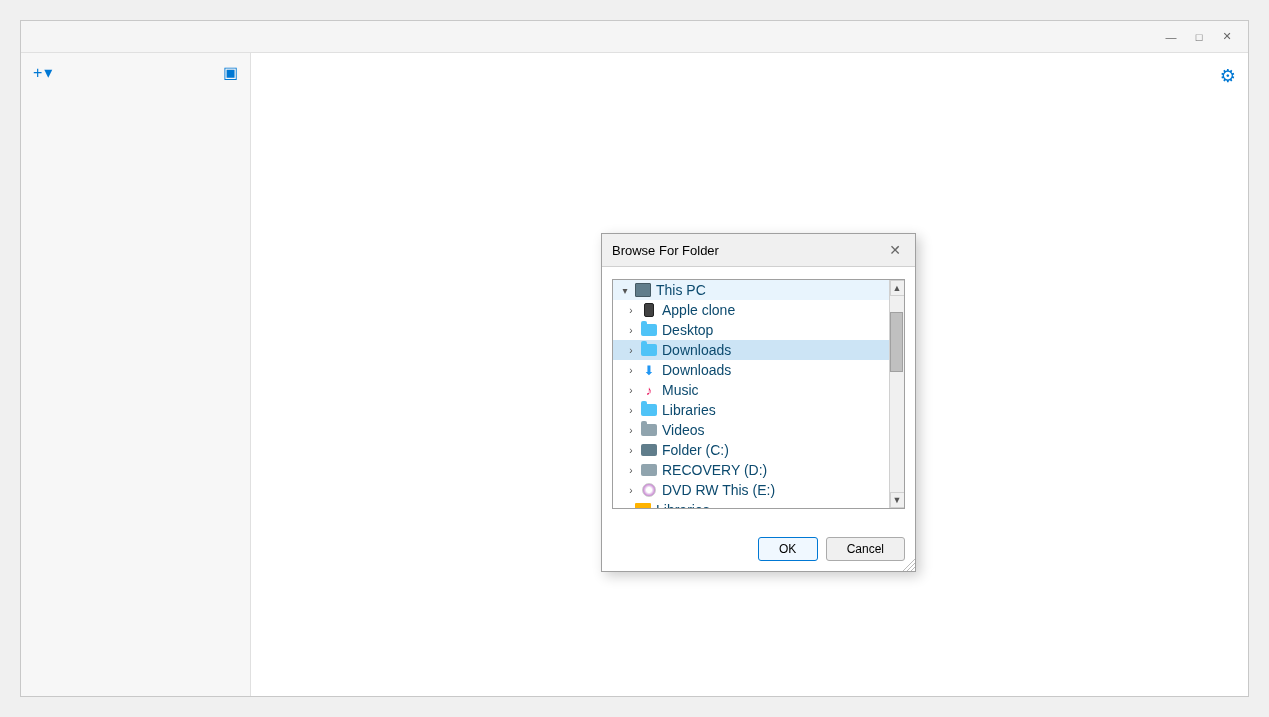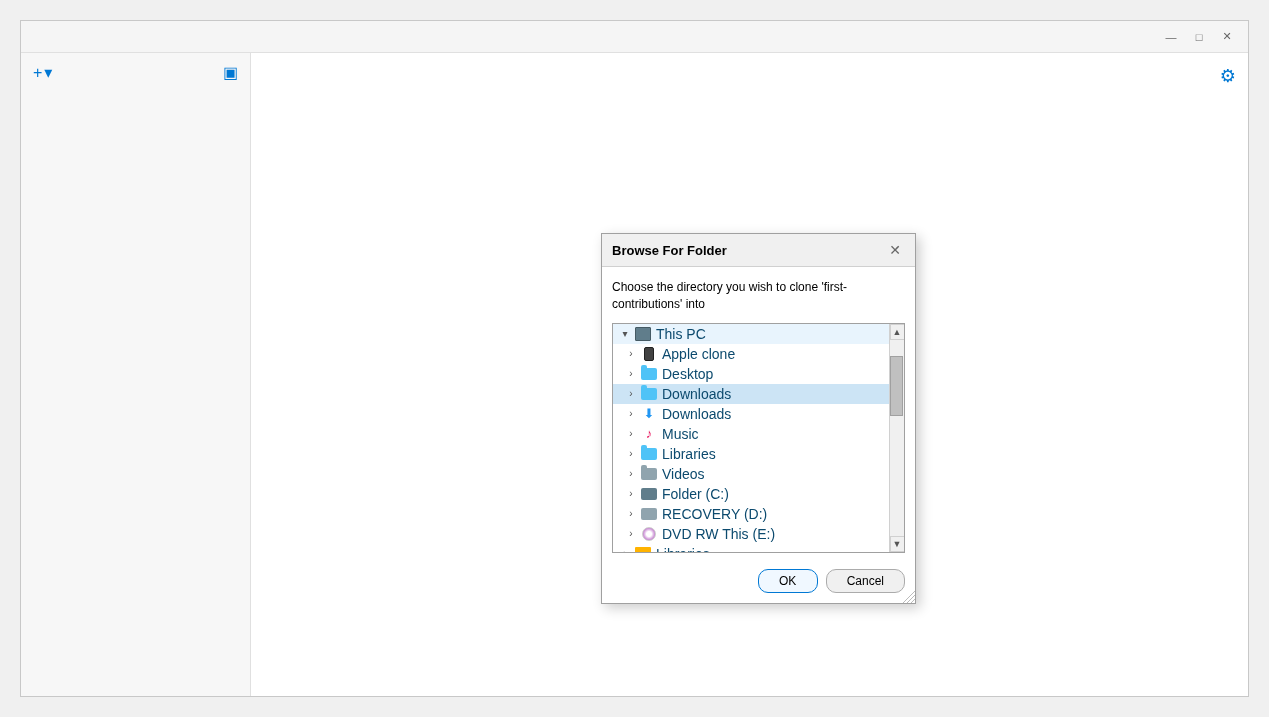--- a/index.html
+++ b/index.html
@@ -159,21 +159,21 @@
       border-bottom: 1px solid #d0d0d0;
       padding: 6px 10px;
       display: flex;
       align-items: center;
       justify-content: space-between;
       flex-shrink: 0;
     }
 
     .dialog-title {
       font-size: 13px;
-      font-weight: bold;
+      font-weight: normal;
       color: #000;
     }
 
     .dialog-close-btn {
       background: transparent;
       border: none;
       cursor: pointer;
       color: #666;
       font-size: 14px;
       width: 20px;
@@ -367,23 +367,24 @@
       gap: 8px;
       padding: 8px 10px 10px 10px;
     }
 
     .dialog-btn {
       padding: 4px 20px;
       border: 1px solid #ababab;
       background: #f0f0f0;
       cursor: pointer;
       font-size: 12px;
-      border-radius: 10px;
+      border-radius: 3px;
       color: #000;
       min-width: 60px;
+      margin-top: 12px;
     }
 
     .dialog-btn.primary {
       border: 1px solid #0078d4;
       background: #f0f8ff;
       color: #000;
     }
 
     
     .resize-grip {
@@ -432,21 +433,20 @@
       <button class="settings-btn">⚙</button>
 
       <div class="dialog">
 
         <div class="dialog-titlebar">
           <span class="dialog-title">Browse For Folder</span>
           <button class="dialog-close-btn">✕</button>
         </div>
 
         <div class="dialog-body">
-          <div class="dialog-description">Choose the directory you wish to clone 'first-contributions' into</div>
 
           <div class="folder-tree-container">
             <div class="folder-tree">
 
               <div class="tree-item this-pc-row">
                 <span class="chevron">▾</span>
                 <span class="item-icon">
                   <div class="icon-pc"></div>
                 </span>
                 <span class="tree-item-label">This PC</span>

